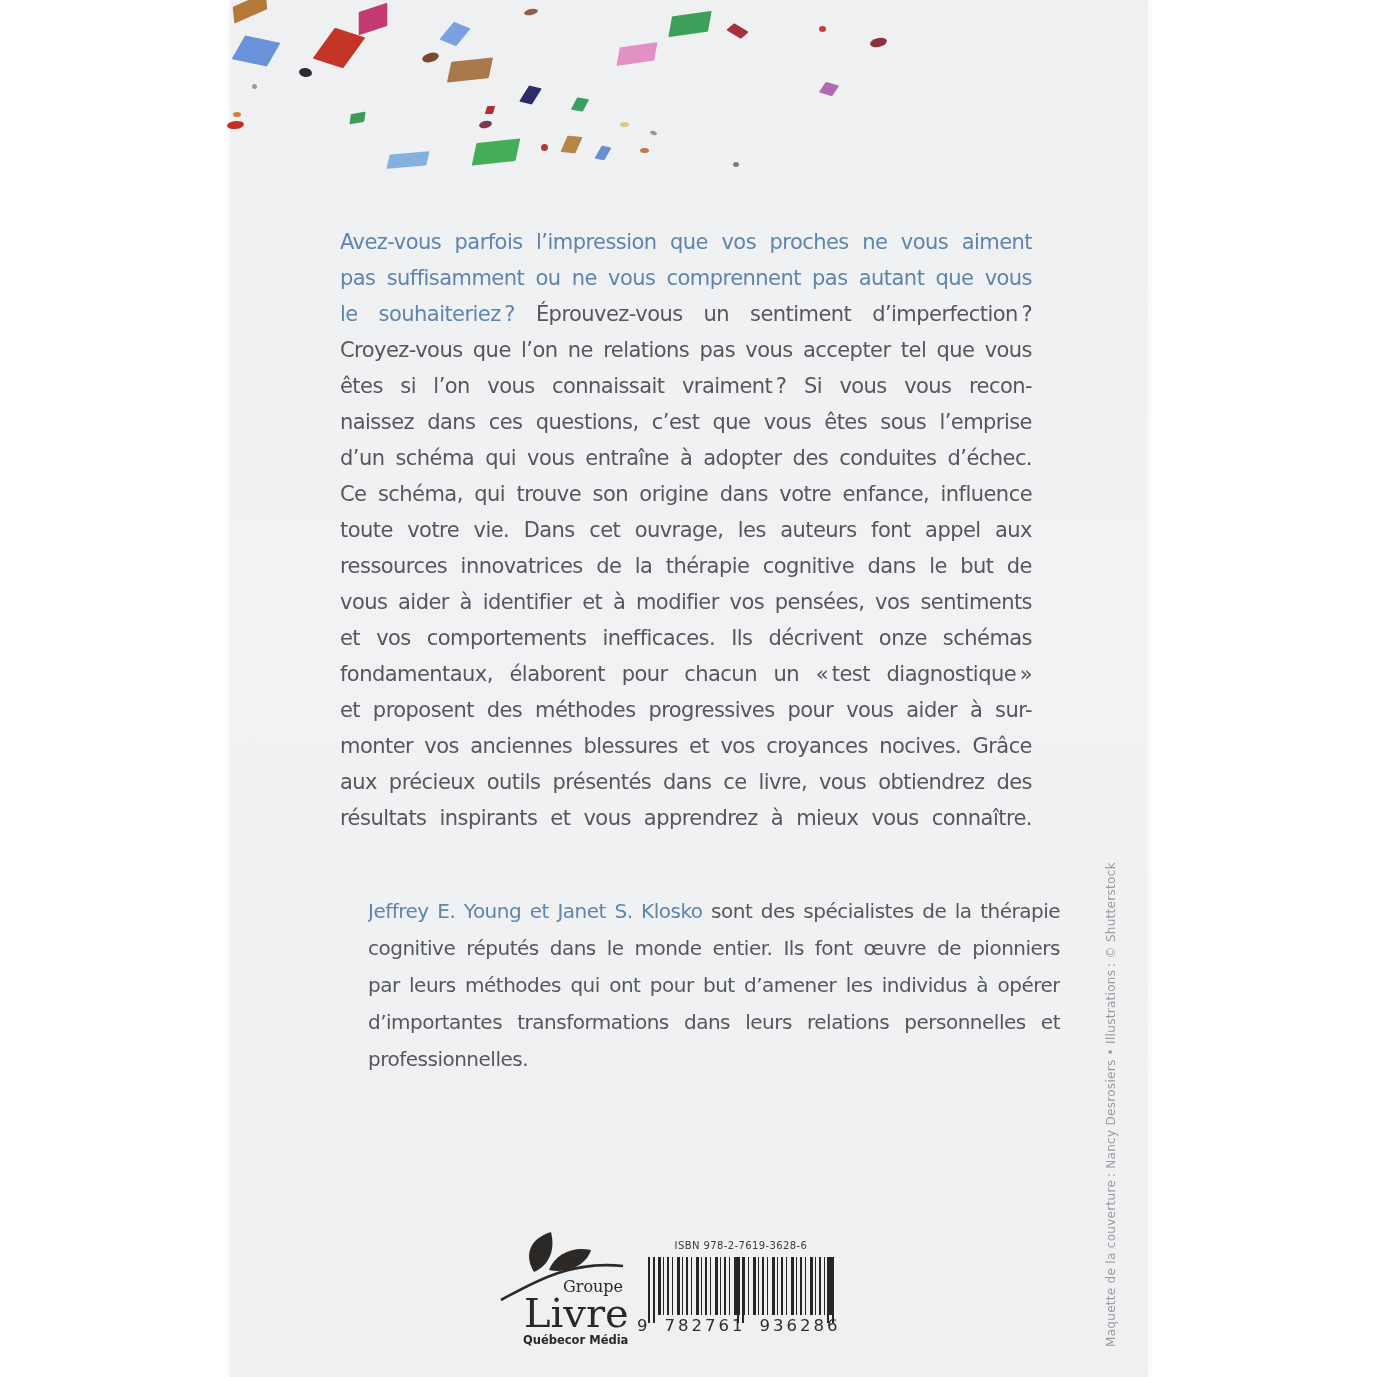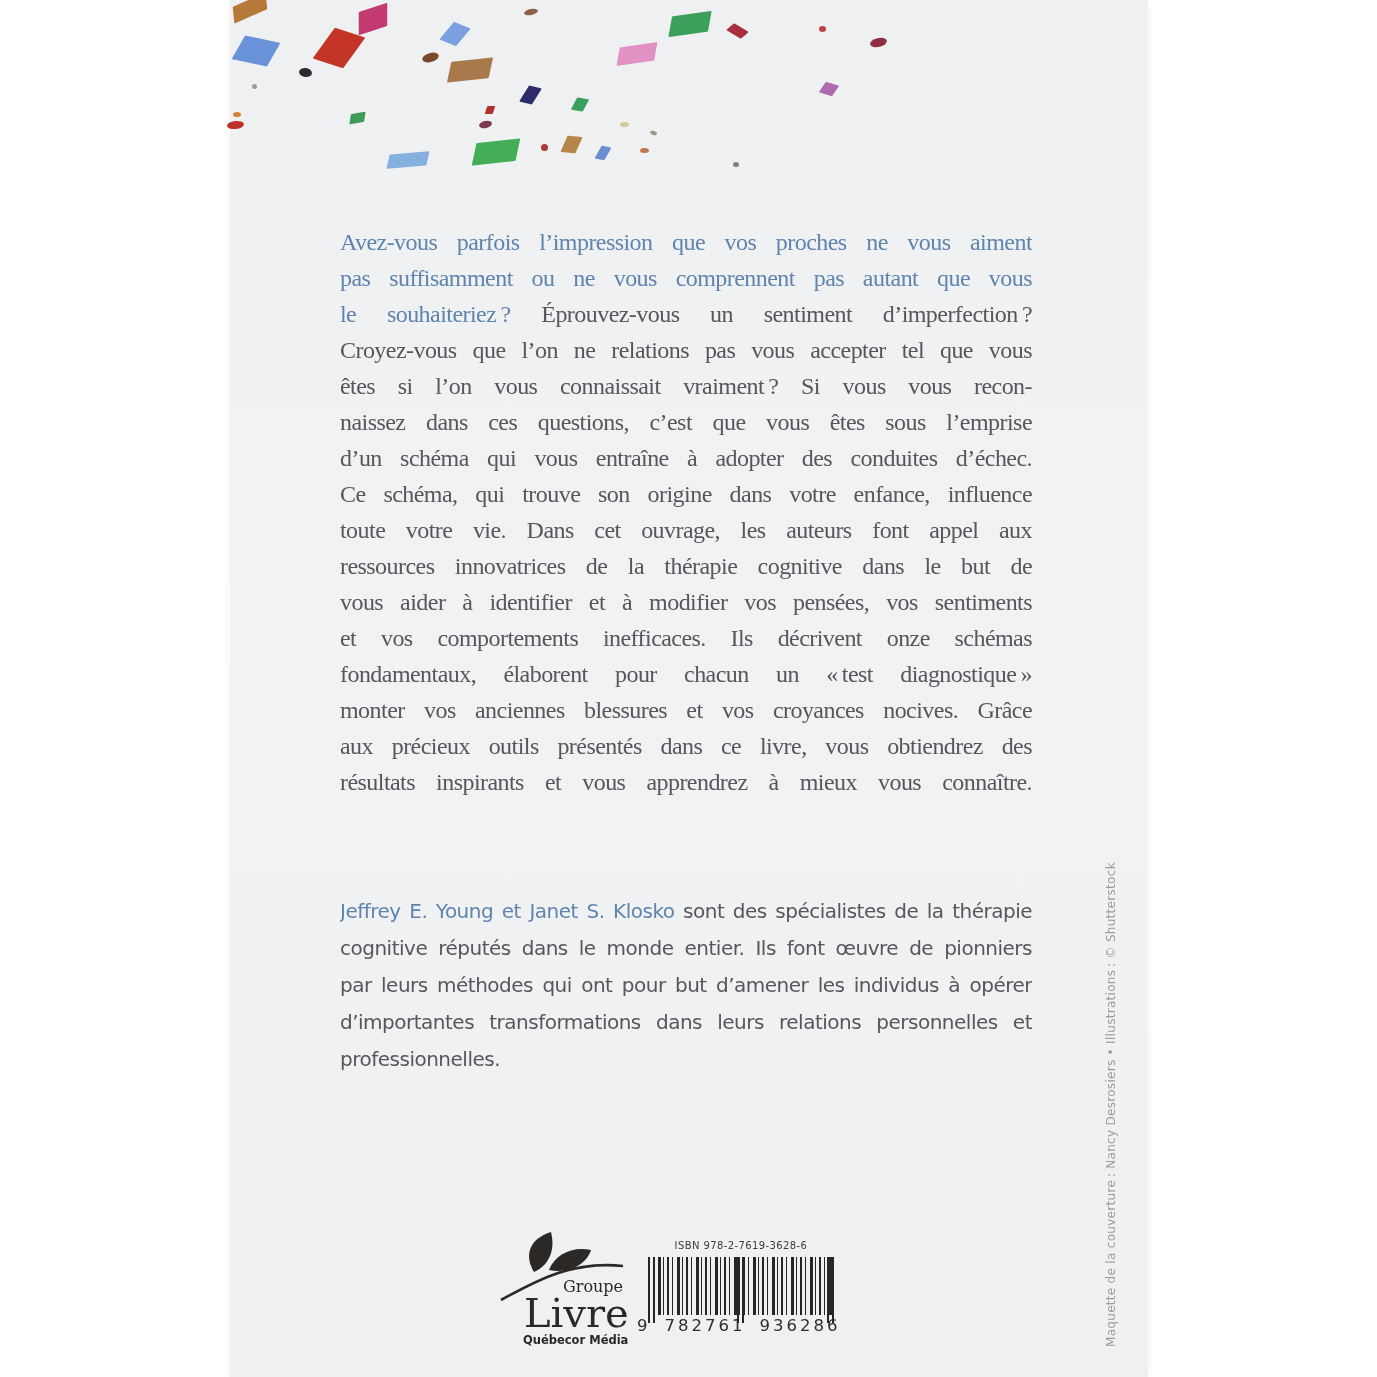--- a/index.html
+++ b/index.html
@@ -5,26 +5,26 @@
   html,body{margin:0;padding:0;background:#ffffff;}
   .page{position:relative;width:1377px;height:1377px;background:#ffffff;overflow:hidden;
         font-family:"DejaVu Sans","Liberation Sans",sans-serif;}
   .book{position:absolute;left:230px;top:0;width:918px;height:1377px;
         background:linear-gradient(180deg,#eff0f2 0%,#f1f2f4 45%,#eef0f2 100%);
         box-shadow:0 0 8px rgba(0,0,0,0.06);}
   
   .confetti-piece{position:absolute;}
   
   .textblock{position:absolute;left:340px;width:692px;}
-  .syn{top:224px;font-size:24px;letter-spacing:-0.55px;word-spacing:-1px;font-family:Liberation Serif, serif;}
+  .syn{top:224px;font-size:21px;letter-spacing:-0.55px;word-spacing:-1px;}
   .bio{top:893px;font-size:20px;letter-spacing:-0.5px;word-spacing:-1px;}
   .tline{width:100%;text-align:justify;text-align-last:justify;text-justify:inter-word;
          white-space:normal;overflow:hidden;}
   .syn .tline{height:36px;line-height:36px;}
-  .bio .tline{height:37px;line-height:37px;}
+  .bio .tline{height:37px;line-height:37px;margin-left:28px;}
   .tline.nojust{text-align:left;text-align-last:left;}
   .seg-gray{color:#55575a;}
   .seg-blue{color:#5f84ad;}
   
   .logo{position:absolute;left:267px;top:1230px;width:134px;height:120px;}
   
   .isbn-block{position:absolute;left:413px;top:1238px;width:196px;}
   .isbn-label{font-size:10px;color:#3b3b3d;letter-spacing:0.4px;text-align:center;
               white-space:nowrap;line-height:16px;}
   .barcode{position:relative;margin-top:3px;height:58px;width:186px;margin-left:5px;
@@ -121,20 +121,21 @@
       <div class="tline"><span class="seg-gray">Croyez-vous que l’on ne relations pas vous accepter tel que vous</span></div>
       <div class="tline"><span class="seg-gray">êtes si l’on vous connaissait vraiment ? Si vous vous recon-</span></div>
       <div class="tline"><span class="seg-gray">naissez dans ces questions, c’est que vous êtes sous l’emprise</span></div>
       <div class="tline"><span class="seg-gray">d’un schéma qui vous entraîne à adopter des conduites d’échec.</span></div>
       <div class="tline"><span class="seg-gray">Ce schéma, qui trouve son origine dans votre enfance, influence</span></div>
       <div class="tline"><span class="seg-gray">toute votre vie. Dans cet ouvrage, les auteurs font appel aux</span></div>
       <div class="tline"><span class="seg-gray">ressources innovatrices de la thérapie cognitive dans le but de</span></div>
       <div class="tline"><span class="seg-gray">vous aider à identifier et à modifier vos pensées, vos sentiments</span></div>
       <div class="tline"><span class="seg-gray">et vos comportements inefficaces. Ils décrivent onze schémas</span></div>
       <div class="tline"><span class="seg-gray">fondamentaux, élaborent pour chacun un « test diagnostique »</span></div>
+      <div class="tline"><span class="seg-gray">et proposent des méthodes progressives pour vous aider à sur-</span></div>
       <div class="tline"><span class="seg-gray">monter vos anciennes blessures et vos croyances nocives. Grâce</span></div>
       <div class="tline"><span class="seg-gray">aux précieux outils présentés dans ce livre, vous obtiendrez des</span></div>
       <div class="tline"><span class="seg-gray">résultats inspirants et vous apprendrez à mieux vous connaître.</span></div>
     </div>
 
   <div class="textblock bio" id="bio-block">
       <div class="tline"><span class="seg-blue">Jeffrey E. Young et Janet S. Klosko</span><span class="seg-gray"> sont des spécialistes de la thérapie</span></div>
       <div class="tline"><span class="seg-gray">cognitive réputés dans le monde entier. Ils font œuvre de pionniers</span></div>
       <div class="tline"><span class="seg-gray">par leurs méthodes qui ont pour but d’amener les individus à opérer</span></div>
       <div class="tline"><span class="seg-gray">d’importantes transformations dans leurs relations personnelles et</span></div>

